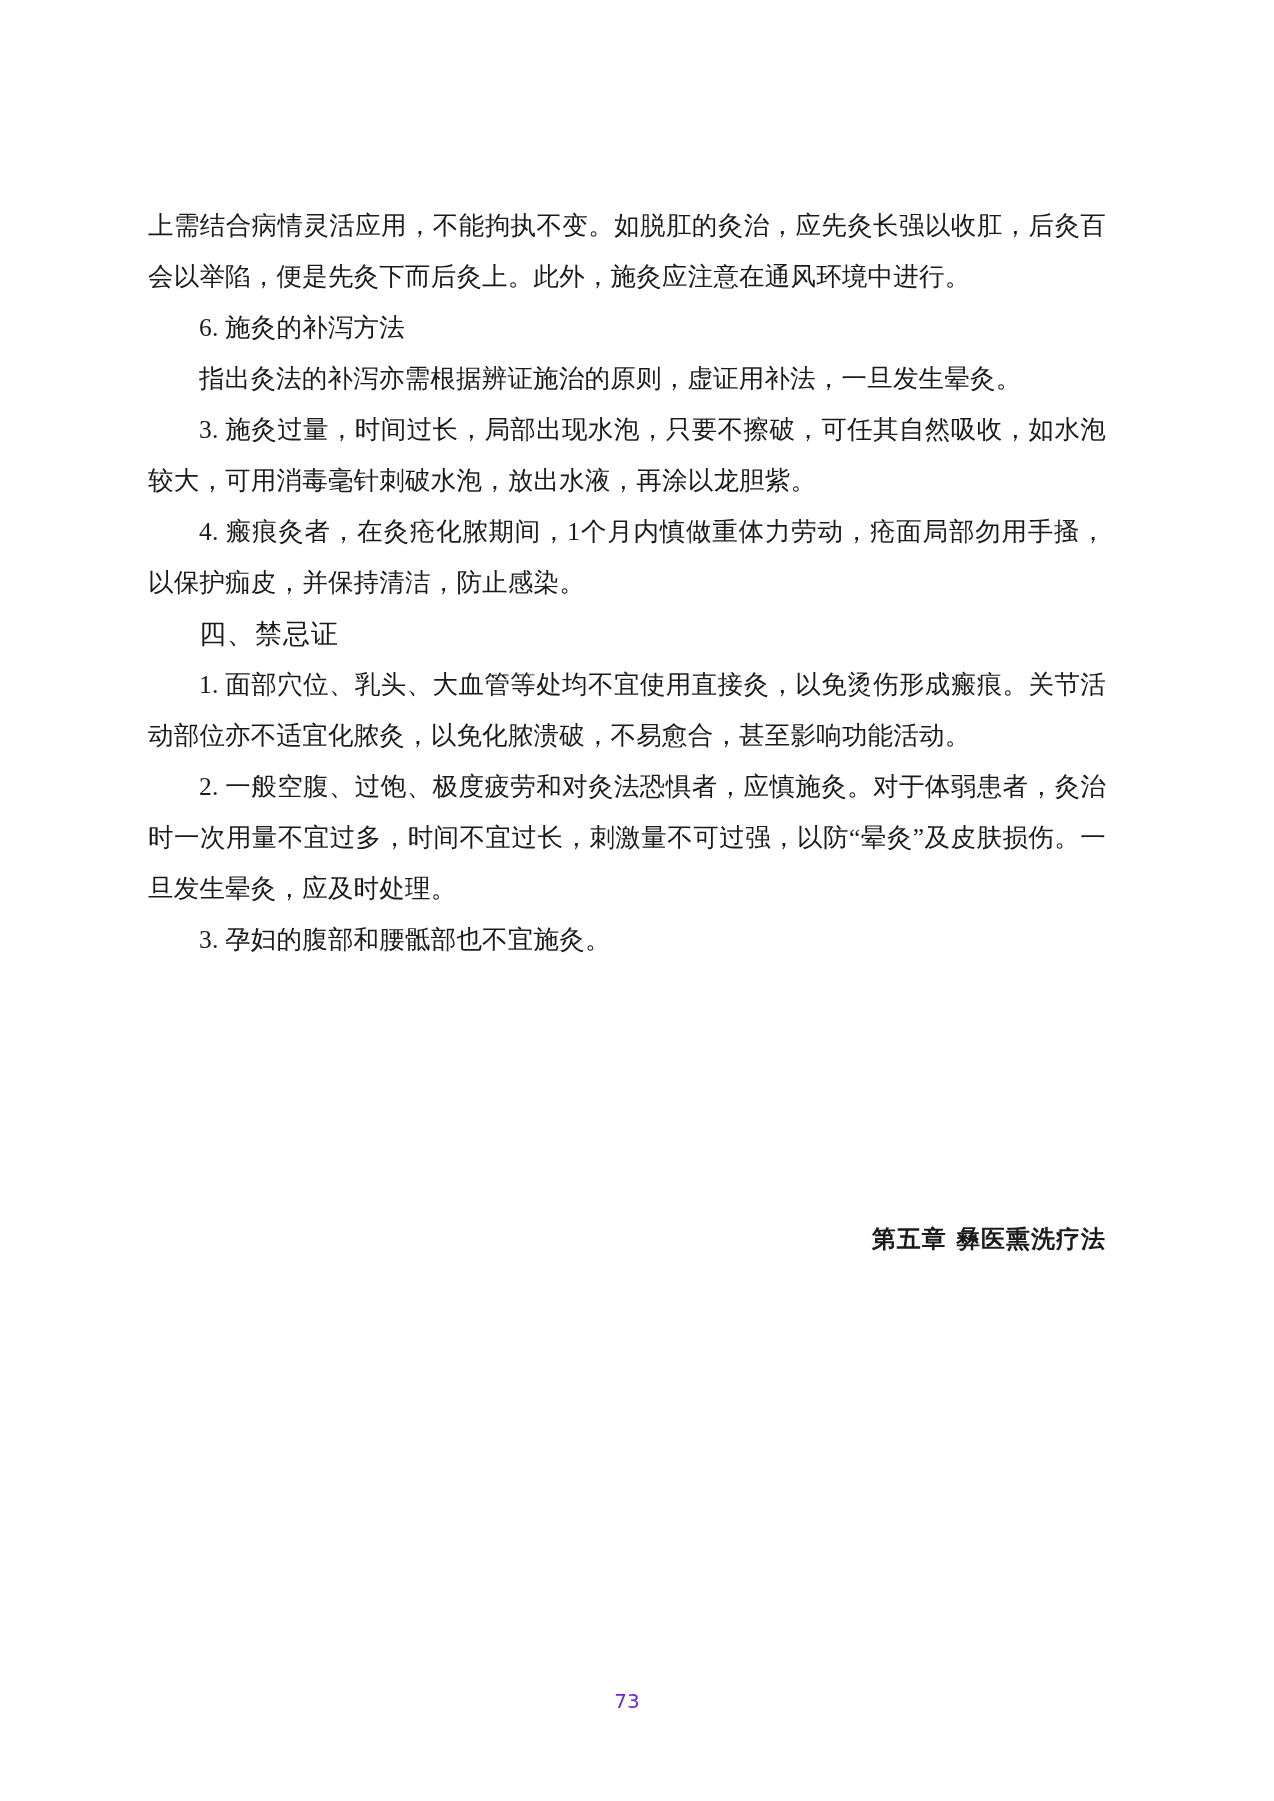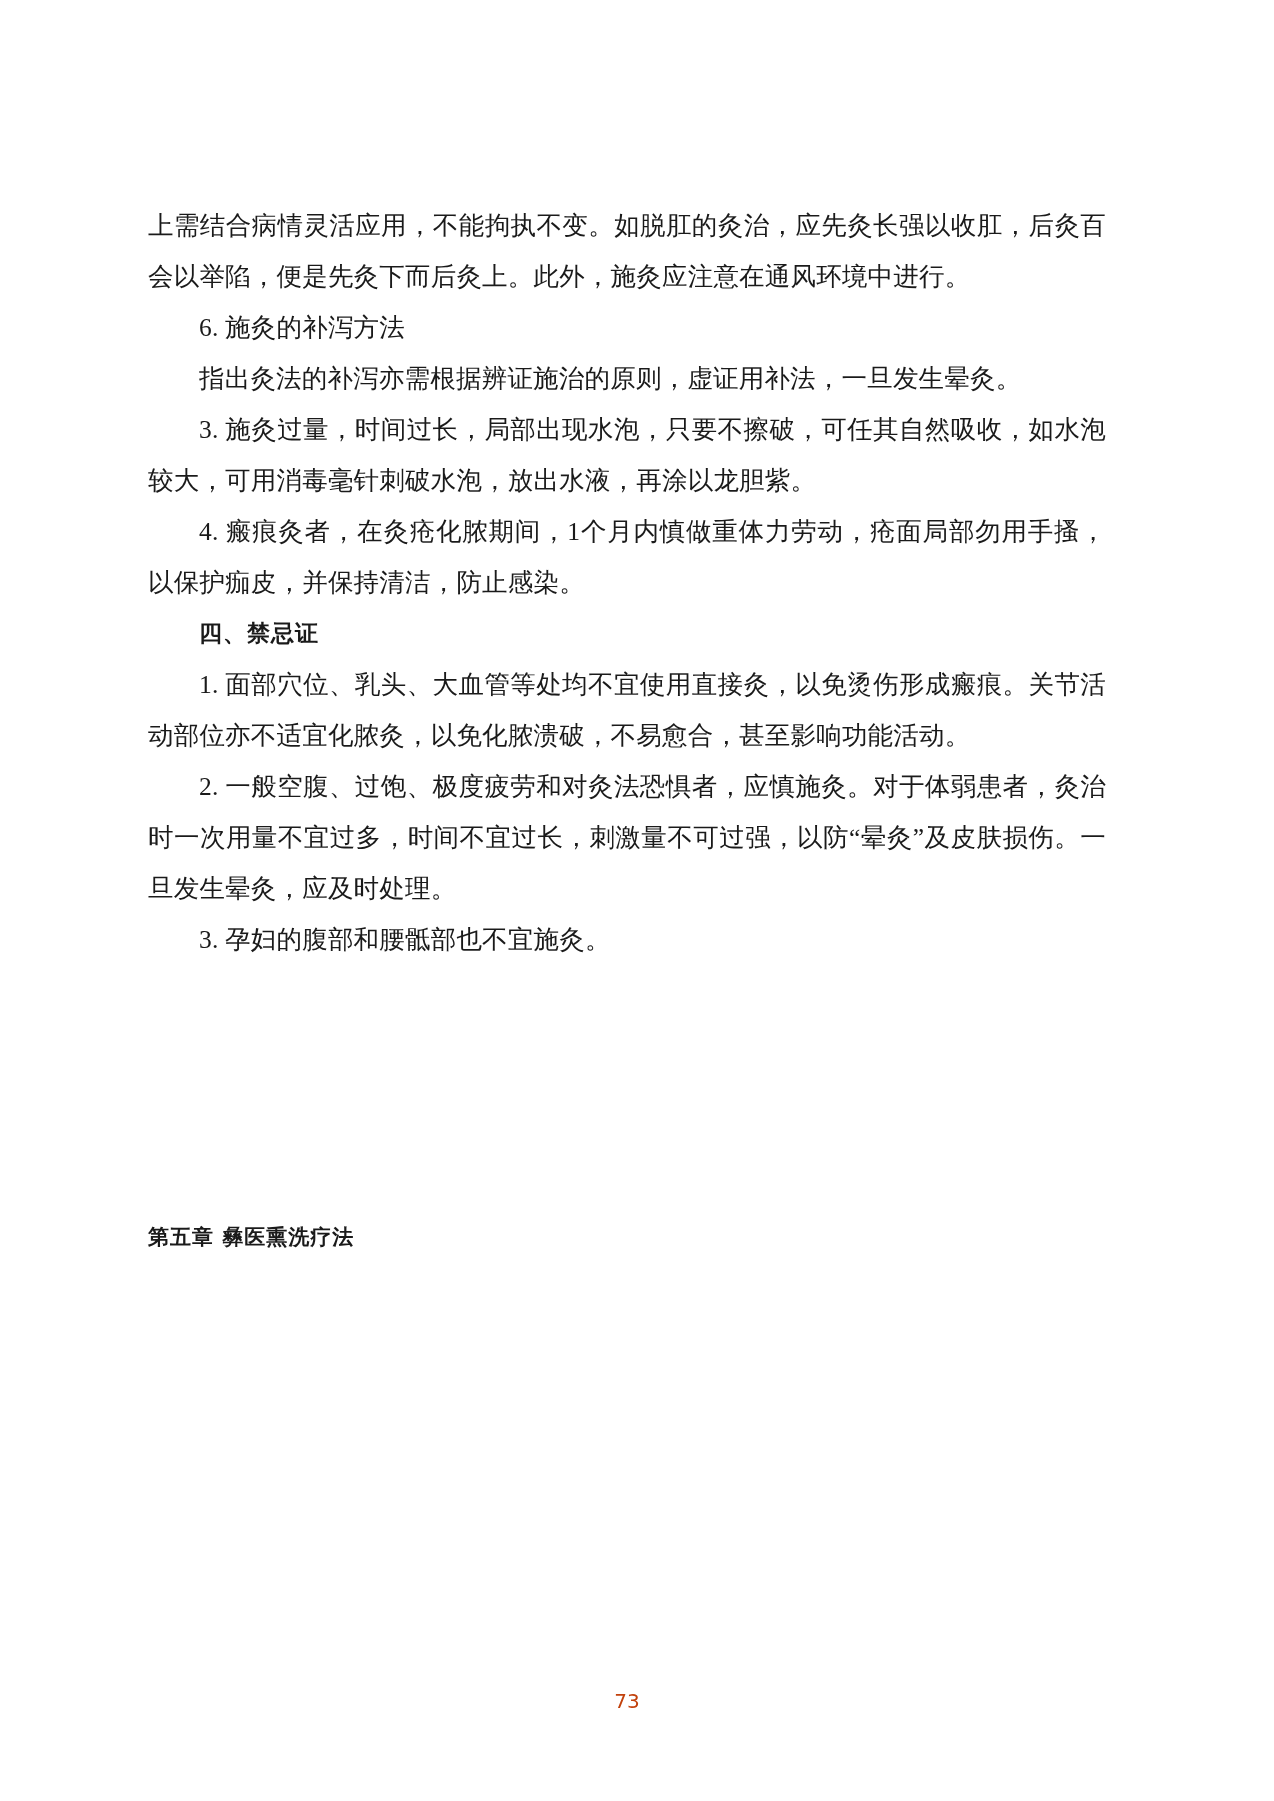--- a/index.html
+++ b/index.html
@@ -28,47 +28,47 @@
     text-align: justify;
     text-justify: inter-ideograph;
     letter-spacing: 0.2px;
     margin: 0;
   }
   .indent {
     text-indent: 51px;
   }
   .section-heading {
     font-family: "DejaVu Sans", "Liberation Sans", sans-serif;
-    font-size: 23px;
-    font-weight: bold;
+    font-size: 27px;
+    font-weight: normal;
     line-height: 51px;
     margin: 0;
     text-indent: 51px;
     letter-spacing: 1px;
   }
   .chapter-title {
-    text-align: left;
+    text-align: right;
     font-family: "DejaVu Sans", "Liberation Sans", sans-serif;
-    font-size: 21px;
+    font-size: 24px;
     font-weight: bold;
     letter-spacing: 1px;
     margin: 0;
   }
   .spacer-large {
     height: 258px;
   }
   .page-number {
     position: absolute;
     left: 0;
     right: 0;
     bottom: 88px;
     text-align: center;
     font-family: "DejaVu Sans", "Liberation Sans", sans-serif;
     font-size: 20px;
-    color: #c2410c;
+    color: #6d28d9;
   }
 </style>
 </head>
 <body>
 
 <div class="page">
 
   <p class="body-text">上需结合病情灵活应用，不能拘执不变。如脱肛的灸治，应先灸长强以收肛，后灸百会以举陷，便是先灸下而后灸上。此外，施灸应注意在通风环境中进行。</p>
 
   <p class="body-text indent">6. 施灸的补泻方法</p>

